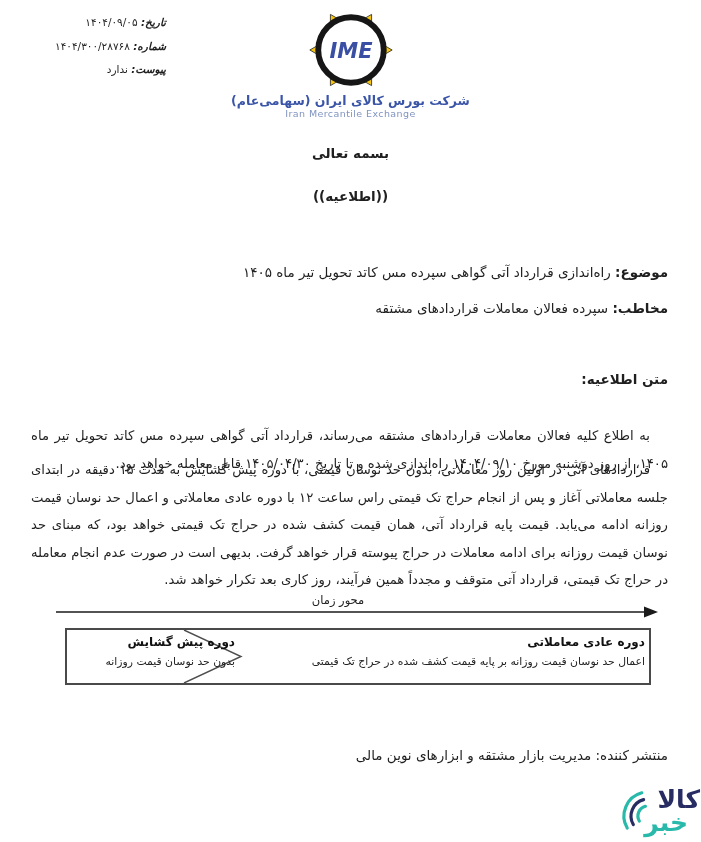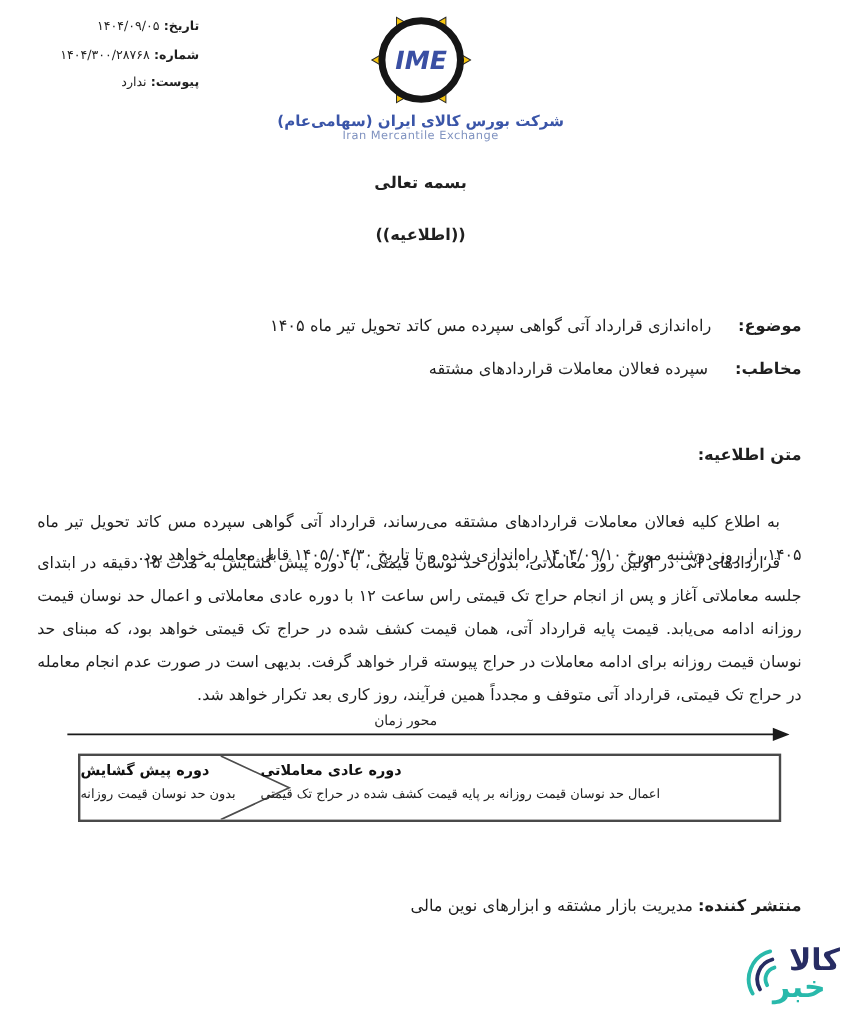--- a/index.html
+++ b/index.html
@@ -5,55 +5,55 @@
   * { margin:0; padding:0; box-sizing:border-box; }
   html,body { background:#ffffff; }
   .page {
     position:relative; width:701px; height:842px; background:#ffffff;
     font-family:"DejaVu Sans", sans-serif; color:#1f1f1f; overflow:hidden;
     direction:rtl;
   }
   
   .meta { position:absolute; top:15px; left:40px; width:126px; text-align:right; direction:rtl; font-size:10.5px; line-height:14px; }
   .meta-line { margin-bottom:9.5px; white-space:nowrap; }
-  .meta-line b { font-weight:bold; }
+  .meta-line b { font-weight:bold;font-style:italic; }
   
   .logo-wrap { position:absolute; top:8px; left:0; right:0; text-align:center; direction:rtl; }
   .logo-svg { width:84px; height:84px; display:block; margin:0 auto; }
   .org-fa { font-size:12.5px; font-weight:bold; color:#3a55a8; margin-top:1px; }
   .org-en { font-size:9.5px; color:#8093c0; letter-spacing:0.4px; direction:ltr; margin-top:0; }
   
   .besmele  { position:absolute; top:145px; left:0; right:0; text-align:center; font-size:13.5px; font-weight:bold; }
   .notice-h { position:absolute; top:188px; left:0; right:0; text-align:center; font-size:13.5px; font-weight:bold; }
   
   .field-line { position:absolute; right:33px; left:33px; text-align:right; font-size:13.5px; }
-  .field-line b { font-weight:bold;margin-left:18px; }
+  .field-line b { font-weight:bold; }
   .subject-line   { top:264px; }
   .addressee-line { top:300px; }
   .body-title     { top:371px; font-weight:bold; }
   
   .para { position:absolute; right:33px; left:31px; font-size:13.2px; line-height:27.5px;
           text-align:justify; text-indent:18px; }
   .para-1 { top:422px; }
   .para-2 { top:456px; }
   
   .diagram { position:absolute; left:0; top:592px; width:676px; height:100px; }
   .axis-label { position:absolute; top:1px; left:0; right:0; text-align:center; font-size:11.5px; color:#222; }
   .axis-arrow { position:absolute; top:14px; left:56px; width:602px; height:12px; }
   .phase-box { position:absolute; top:36px; left:65px; width:586px; height:57px;
                border:2px solid #4a4a4a; background:#ffffff; }
   .chevron-svg { position:absolute; left:0; top:0; width:100%; height:100%; }
-  .phase { position:absolute; top:5px; text-align:left; direction:rtl; }
+  .phase { position:absolute; top:5px; text-align:right; direction:rtl; }
   .phase-pre    { left:0; width:168px; }
   .phase-normal { left:150px; right:4px; }
   .phase-title { font-size:12px; font-weight:bold; color:#111; }
   .phase-sub   { font-size:10.8px; color:#222; margin-top:6px; }
   
   .publisher { position:absolute; top:747px; right:33px; left:33px; text-align:right; font-size:13.5px; }
-  .publisher b { font-weight:bold; }
+  .publisher b { font-weight:normal; }
   .watermark { position:absolute; left:598px; top:783px; width:103px; height:59px; }
   .wm-arcs { position:absolute; left:0; top:0; width:103px; height:59px; }
   .wm-kala   { position:absolute; right:1px;  top:4px;  font-size:25px; font-weight:bold; line-height:26px; }
   .wm-khabar { position:absolute; right:13px; top:27px; font-size:25px; font-weight:bold; line-height:26px; }
 </style>
 </head>
 <body>
 
 <div class="page">
 

